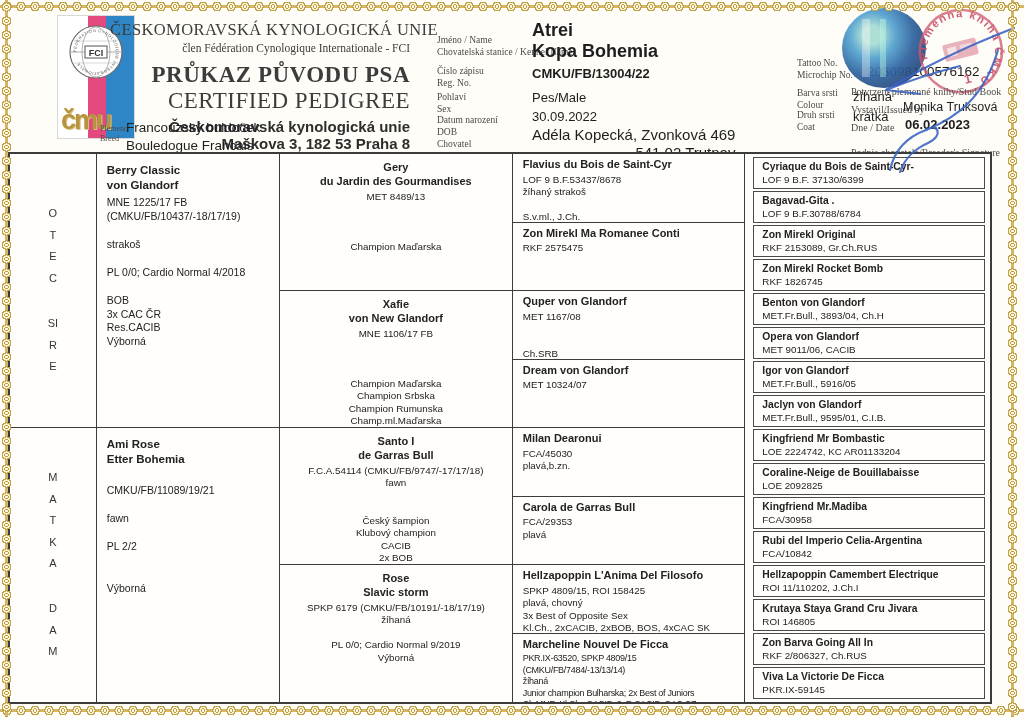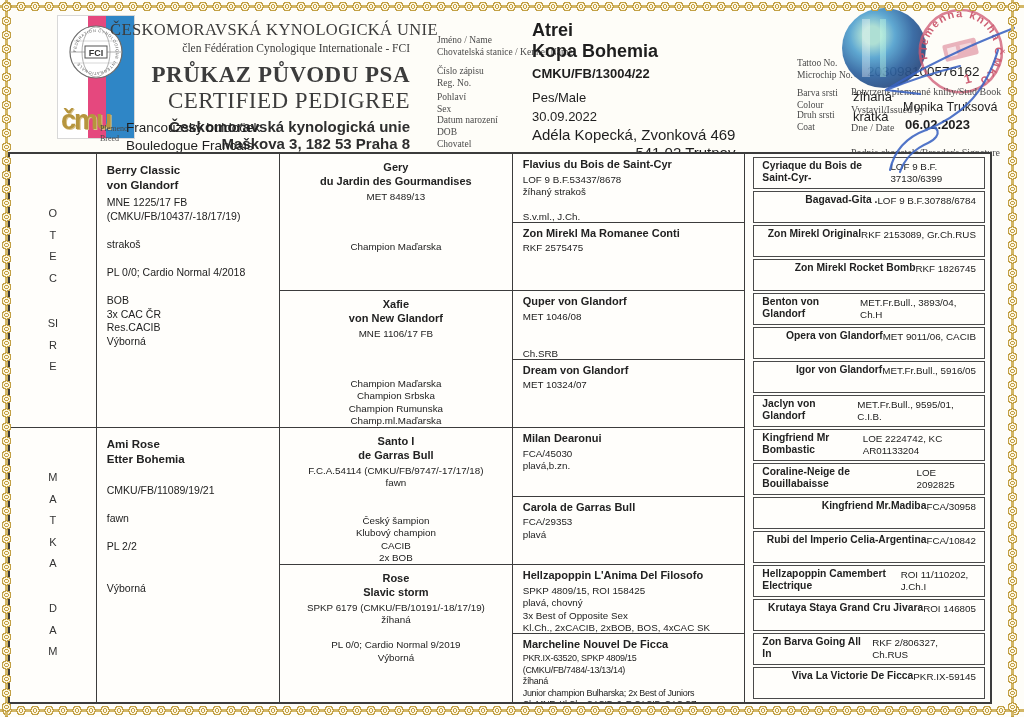--- a/index.html
+++ b/index.html
@@ -102,21 +102,21 @@
   .col-grand { width:236px; border-right:1px solid #3c3c3c; }
   .col-grand .cell { height:25%; padding:7px 10px; overflow:hidden;text-align:center; }
   .col-great { width:236px; border-right:1px solid #3c3c3c; }
   .col-great .cell { height:12.5%; padding:4px 10px; overflow:hidden; }
   .col-parents .cell:not(:last-child), .col-grand .cell:not(:last-child),
   .col-great .cell:not(:last-child) { border-bottom:1px solid #3c3c3c; }
 
   .col-gg { width:248px; padding:3px 5px 3px 8px; display:flex; flex-direction:column;
     row-gap:2px; }
   .col-gg .cell { flex:1; border:1px solid #4a4a4a; padding:2px 8px; overflow:hidden;
-    display:flex; flex-direction:row; justify-content:flex-end; background:#fffefb; }
+    display:flex; flex-direction:column; justify-content:center; background:#fffefb; }
 
   .p-name { font-weight:bold; font-size:11.5px; line-height:1.3; white-space:pre-line; }
   .p-details { font-size:10.5px; line-height:1.33; margin-top:3px; white-space:pre-line; }
   .g-name { font-weight:bold; font-size:11px; line-height:1.25; white-space:pre-line; }
   .g-details { font-size:9.8px; line-height:1.28; margin-top:2px; white-space:pre-line; }
   .col-great .cell:nth-child(8) .g-details { font-size:9px; letter-spacing:-0.3px; }
   .gg-name { font-weight:bold; font-size:10.3px; line-height:1.15; white-space:pre-line; }
   .gg-reg { font-size:9.8px; line-height:1.2; margin-top:1px; white-space:pre-line; }
 </style>
 </head>
@@ -316,21 +316,21 @@
 žíhaný strakoš
 
 S.v.ml., J.Ch.</div>
       </div>
       <div class="cell">
         <div class="g-name">Zon Mirekl Ma Romanee Conti</div>
         <div class="g-details">RKF 2575475</div>
       </div>
       <div class="cell">
         <div class="g-name">Quper von Glandorf</div>
-        <div class="g-details">MET 1046/08
+        <div class="g-details">MET 1167/08
 
 
 Ch.SRB</div>
       </div>
       <div class="cell">
         <div class="g-name">Dream von Glandorf</div>
         <div class="g-details">MET 10324/07</div>
       </div>
       <div class="cell">
         <div class="g-name">Milan Dearonui</div>

